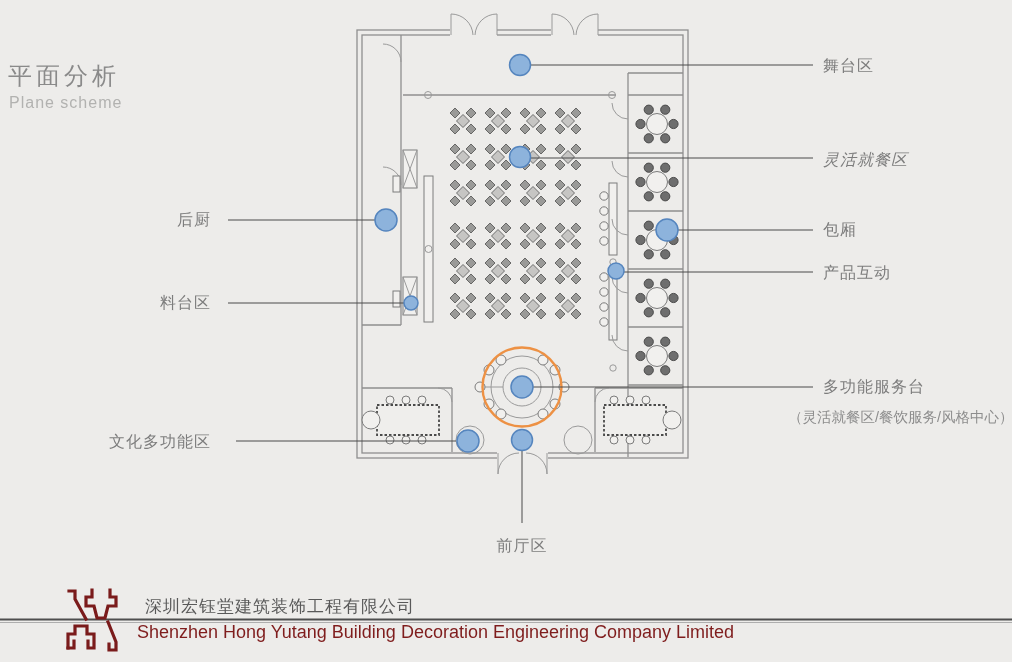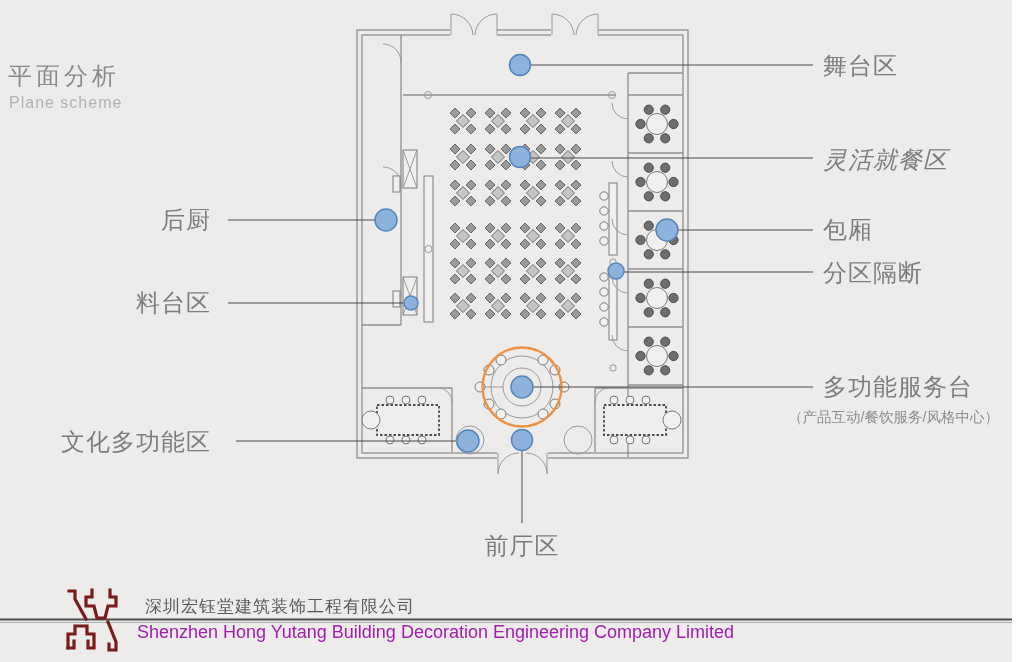--- a/index.html
+++ b/index.html
@@ -13,38 +13,38 @@
   .abs{position:absolute;}
   .page-title{
     left:8px;top:60px;
     font-size:24px;letter-spacing:4px;color:#8a8a8a;font-weight:400;
   }
   .page-subtitle{
     left:9px;top:94px;
     font-size:16px;letter-spacing:1px;color:#b2b2b0;
   }
   .callout{
-    font-size:24px;color:#7d7d7d;line-height:22px;white-space:nowrap;
+    font-size:16px;color:#7d7d7d;line-height:22px;white-space:nowrap;
     letter-spacing:1px;font-weight:500;
   }
   .callout.sub{font-size:14.5px;color:#8d8d8d;letter-spacing:0;font-weight:400;}
   svg.overlay{position:absolute;left:0;top:0;}
   .wall{stroke:#8f8f8f;stroke-width:1.3;fill:none;}
   .thin{stroke:#9a9a9a;stroke-width:1;fill:none;}
   .furn{stroke:#7c7c7c;stroke-width:1;fill:#f1f0ee;}
   .furnd{stroke:#4a4a4a;fill:#6e6e6e;}
   .erase{fill:var(--background,#EDECEA);stroke:none;}
   .leader{stroke:#4a4a4a;stroke-width:1;fill:none;}
   .marker{fill:var(--marker-fill,#8DB3DC);stroke:var(--marker-stroke,#5585BE);stroke-width:1.5;}
   .hl{stroke:var(--highlight-orange,#ED9144);stroke-width:2.4;fill:none;}
   .divider1{stroke:#4e4e4e;stroke-width:2.2;}
   .divider2{stroke:#aeaeae;stroke-width:1;}
   .logo path{stroke:var(--logo-red,#7A1B1B);stroke-width:3.2;fill:none;stroke-linecap:square;}
   .company-cn{left:145px;top:595px;font-size:17px;color:#595959;letter-spacing:1px;}
-  .company-en{left:137px;top:622px;font-size:18px;color:#a21caf;}
+  .company-en{left:137px;top:622px;font-size:18px;color:#7f1d1d;}
 </style>
 </head>
 <body>
 
 <div class="slide">
 
   <div class="abs page-title">平面分析</div>
   <div class="abs page-subtitle">Plane scheme</div>
 
   <svg class="overlay" width="1023" height="662" viewBox="0 0 1023 662">
@@ -236,23 +236,23 @@
 
     <g>
       <line x1="0" y1="619.5" x2="1023" y2="619.5" class="divider1"></line>
       <line x1="0" y1="622.5" x2="1023" y2="622.5" class="divider2"></line>
     </g>
   </svg>
 
   <div class="abs callout" style="left:823px;top:55px;">舞台区</div>
   <div class="abs callout" style="left:823px;top:149px;font-style:italic;">灵活就餐区</div>
   <div class="abs callout" style="left:823px;top:219px;">包厢</div>
-  <div class="abs callout" style="left:823px;top:262px;">分区隔断</div>
+  <div class="abs callout" style="left:823px;top:262px;">产品互动</div>
   <div class="abs callout" style="left:823px;top:376px;">多功能服务台</div>
-  <div class="abs callout sub" style="left:788px;top:406px;">（产品互动/餐饮服务/风格中心）</div>
+  <div class="abs callout sub" style="left:788px;top:406px;">（灵活就餐区/餐饮服务/风格中心）</div>
   <div class="abs callout" style="right:801px;top:209px;">后厨</div>
   <div class="abs callout" style="right:801px;top:292px;margin-left:12px;">料台区</div>
   <div class="abs callout" style="right:801px;top:431px;">文化多功能区</div>
   <div class="abs callout" style="left:522px;top:535px;transform:translateX(-50%);">前厅区</div>
 
   <div class="abs" style="left:56px;top:584px;width:80px;height:72px;">
     <svg class="logo" width="80" height="72" viewBox="0 0 80 72">
       <path d="M13,7 h6 v8 l11,20"></path>
       <path d="M36,6 v7 h-6 v9 h8 l3,12 h8 l3,-12 h8 v-9 h-6 v-7"></path>
       <path d="M12,64 v-14 h7 v-8 h12 v8 h7 v14 h-6 v-7"></path>

